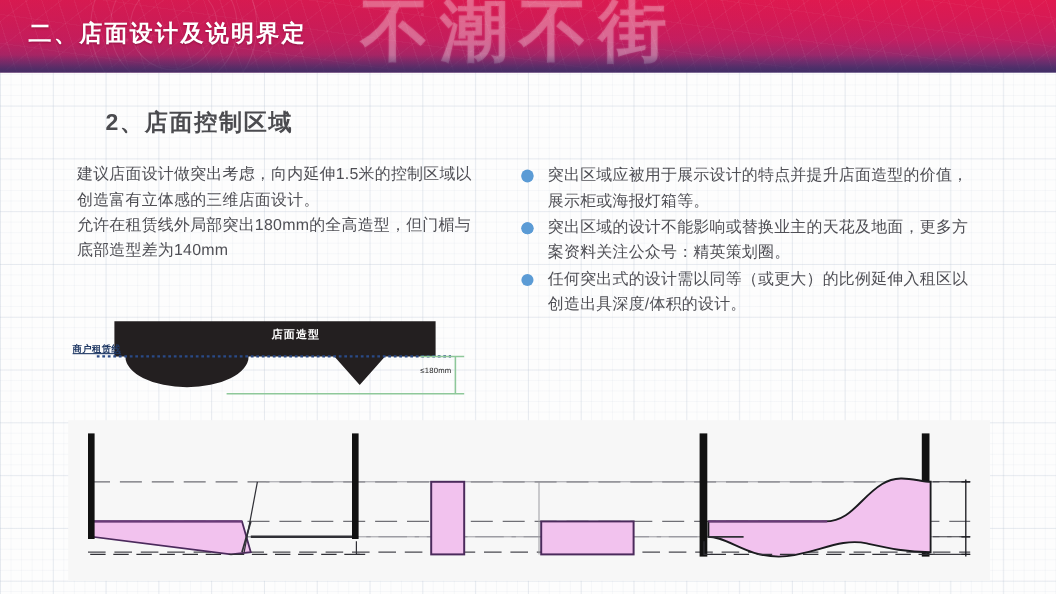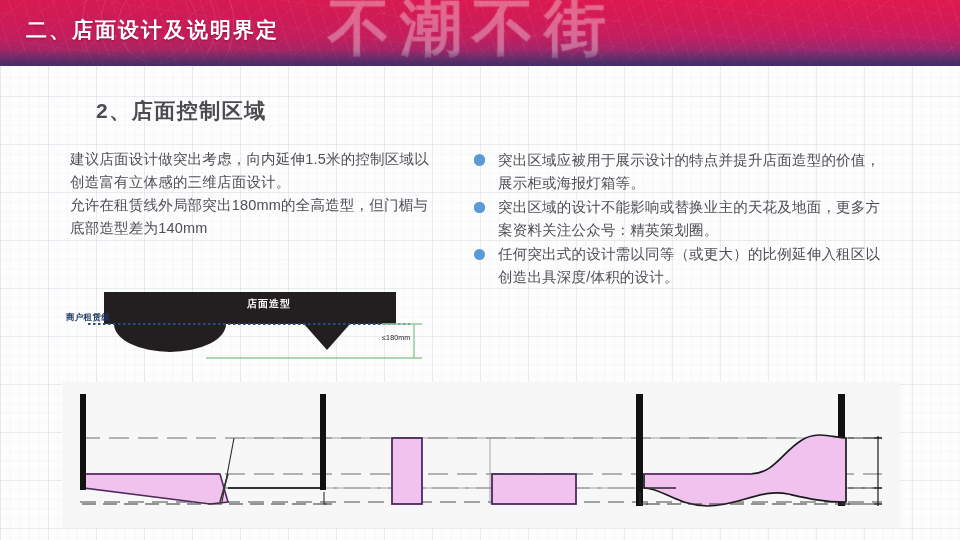--- a/index.html
+++ b/index.html
@@ -95,20 +95,21 @@
   }
 
   
   .diagram{
     position:absolute;left:66px;top:288px;width:362px;height:82px;
   }
   .dg-label{
     position:absolute;left:0px;top:24px;
     font-size:8.5px;font-weight:700;color:#1f3864;white-space:nowrap;
     letter-spacing:.3px;
+    text-decoration:underline;
   }
   .dg-masstext{
     position:absolute;left:64px;top:9px;width:278px;
     text-align:center;font-size:10px;font-weight:700;color:#ffffff;
     letter-spacing:1px;
   }
   .dg-dimtext{
     position:absolute;left:120px;top:46px;
     font-size:7px;color:#222;letter-spacing:.2px;white-space:nowrap;
   }

